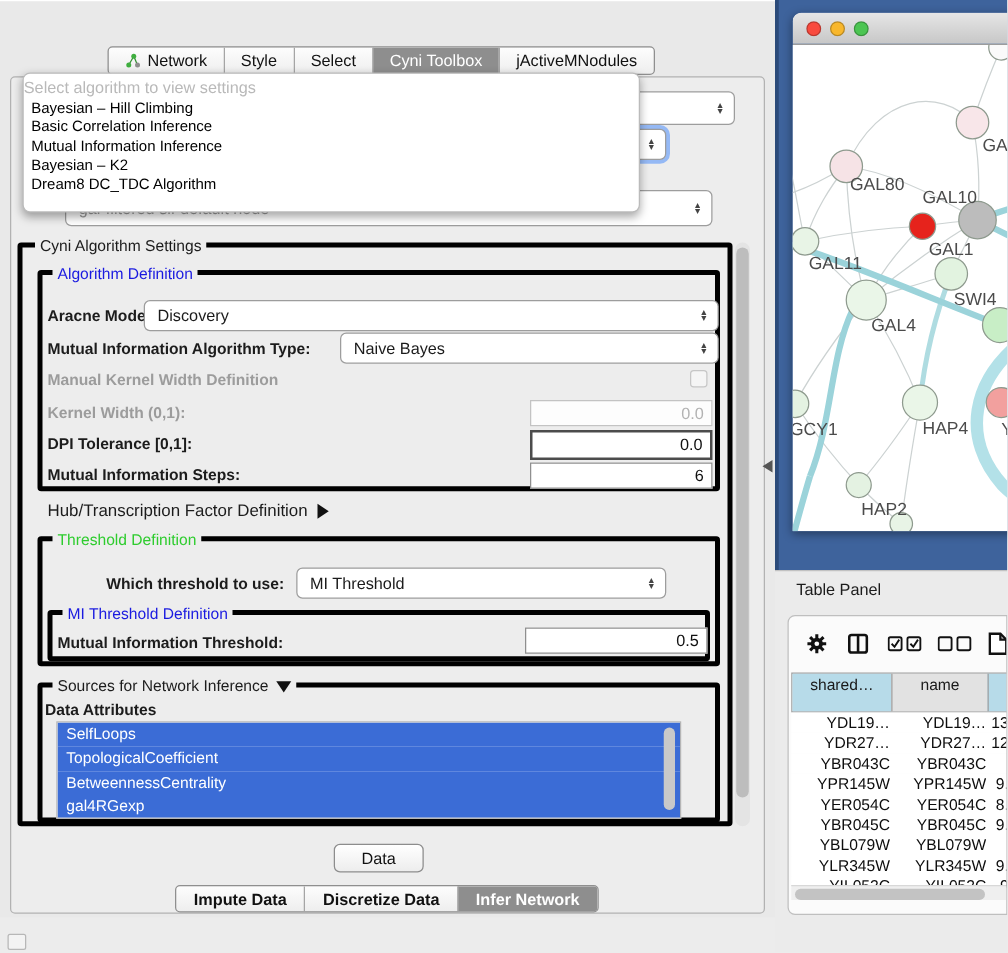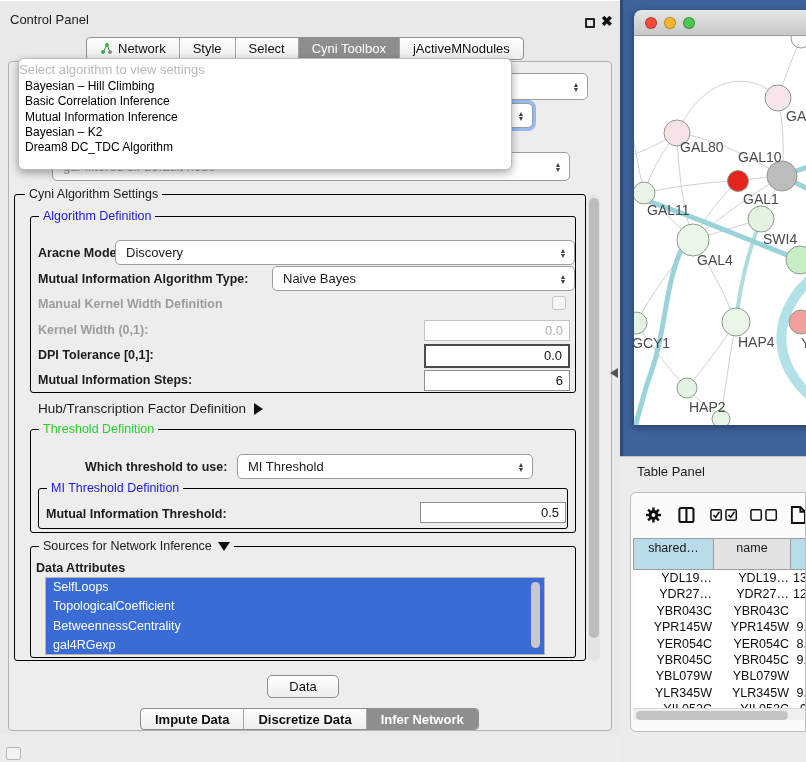--- a/index.html
+++ b/index.html
@@ -25,21 +25,21 @@
   .combo { background:#fff; border:1px solid #9d9d9d; border-radius:5px; font-size:13px; color:#1b1b1b; display:flex; align-items:center; padding-left:10px; }
   .combo .stepper { margin-left:auto; width:18px; display:flex; flex-direction:column; align-items:center; line-height:5px; font-size:7px; color:#444; padding-right:4px; }
   .combo.ghost { color:#9a9a9a; }
   .focus-ring { box-shadow:0 0 0 3px rgba(90,150,250,.6); }
 
   .popup { left:18px; top:57px; width:494px; height:112px; background:#fff; border:1px solid #bbb; border-radius:6px; box-shadow:0 3px 8px rgba(0,0,0,.35); z-index:5; overflow:hidden; padding-top:2px; }
   .popup-ph { text-align:left; color:#b9b9b9; font-size:13px; height:18px; line-height:18px; }
   .popup-item { font-size:12px; color:#000; height:15.3px; line-height:15.3px; padding-left:6px; white-space:nowrap; }
   .popup-item.bold { font-weight:bold; }
 
-  .group { border:1px solid #000000; border-radius:3px;padding-left:28px; }
+  .group { border:4px solid #000000; border-radius:3px;padding-left:28px; }
   .legend { position:absolute; top:-8px; background:#ededed; padding:0 4px; font-size:12.5px; color:#1c1c1c; white-space:nowrap; }
   .legend.blue { color:var(--title-blue); }
   .legend.green { color:var(--title-green); }
 
   .lbl { font-size:12.5px; font-weight:bold; color:#1c1c1c; white-space:nowrap; }
   .lbl.dis { color:#9c9c9c; }
   .field { background:#fff; border:1px solid #8f8f8f; font-size:13px; color:#111; text-align:right; padding-right:6px; display:block; }
   .field.dis { border-color:#c3c3c3; color:#b3b3b3; background:#fdfdfd; }
   .field.strong { border:2px solid #4c4c4c; }
   .checkbox { width:14px; height:14px; border:1px solid #c6c6c6; border-radius:3px; background:#f5f5f5; }
@@ -89,25 +89,20 @@
 
   .grip { left:6px; top:747px; width:15px; height:13px; background:#f3f3f3; border:1px solid #b7b7b7; border-radius:2px; }
   .cursor { left:610px; top:368px; width:0; height:0; border-top:5px solid transparent; border-bottom:5px solid transparent; border-right:8px solid #555; }
 </style>
 </head>
 <body>
 
 <div id="app">
 
   <div class="abs cp">
-    <div class="abs cp-titlebar">
-      <span class="abs cp-title">Control Panel</span>
-      <span class="abs float-btn"></span>
-      <span class="abs close-btn">✖</span>
-    </div>
 
     <div class="abs tabbar">
       <div class="tab">
         <svg width="13" height="13" viewBox="0 0 13 13">
             <line x1="3" y1="10" x2="7" y2="3" stroke="#2f8f2f"></line>
             <line x1="7" y1="3" x2="10" y2="10" stroke="#2f8f2f"></line>
             <circle cx="3" cy="10" r="2" fill="#3fae3f"></circle>
             <circle cx="7" cy="3" r="2" fill="#3fae3f"></circle>
             <circle cx="10" cy="10" r="2" fill="#8f8f8f"></circle>
           </svg>

